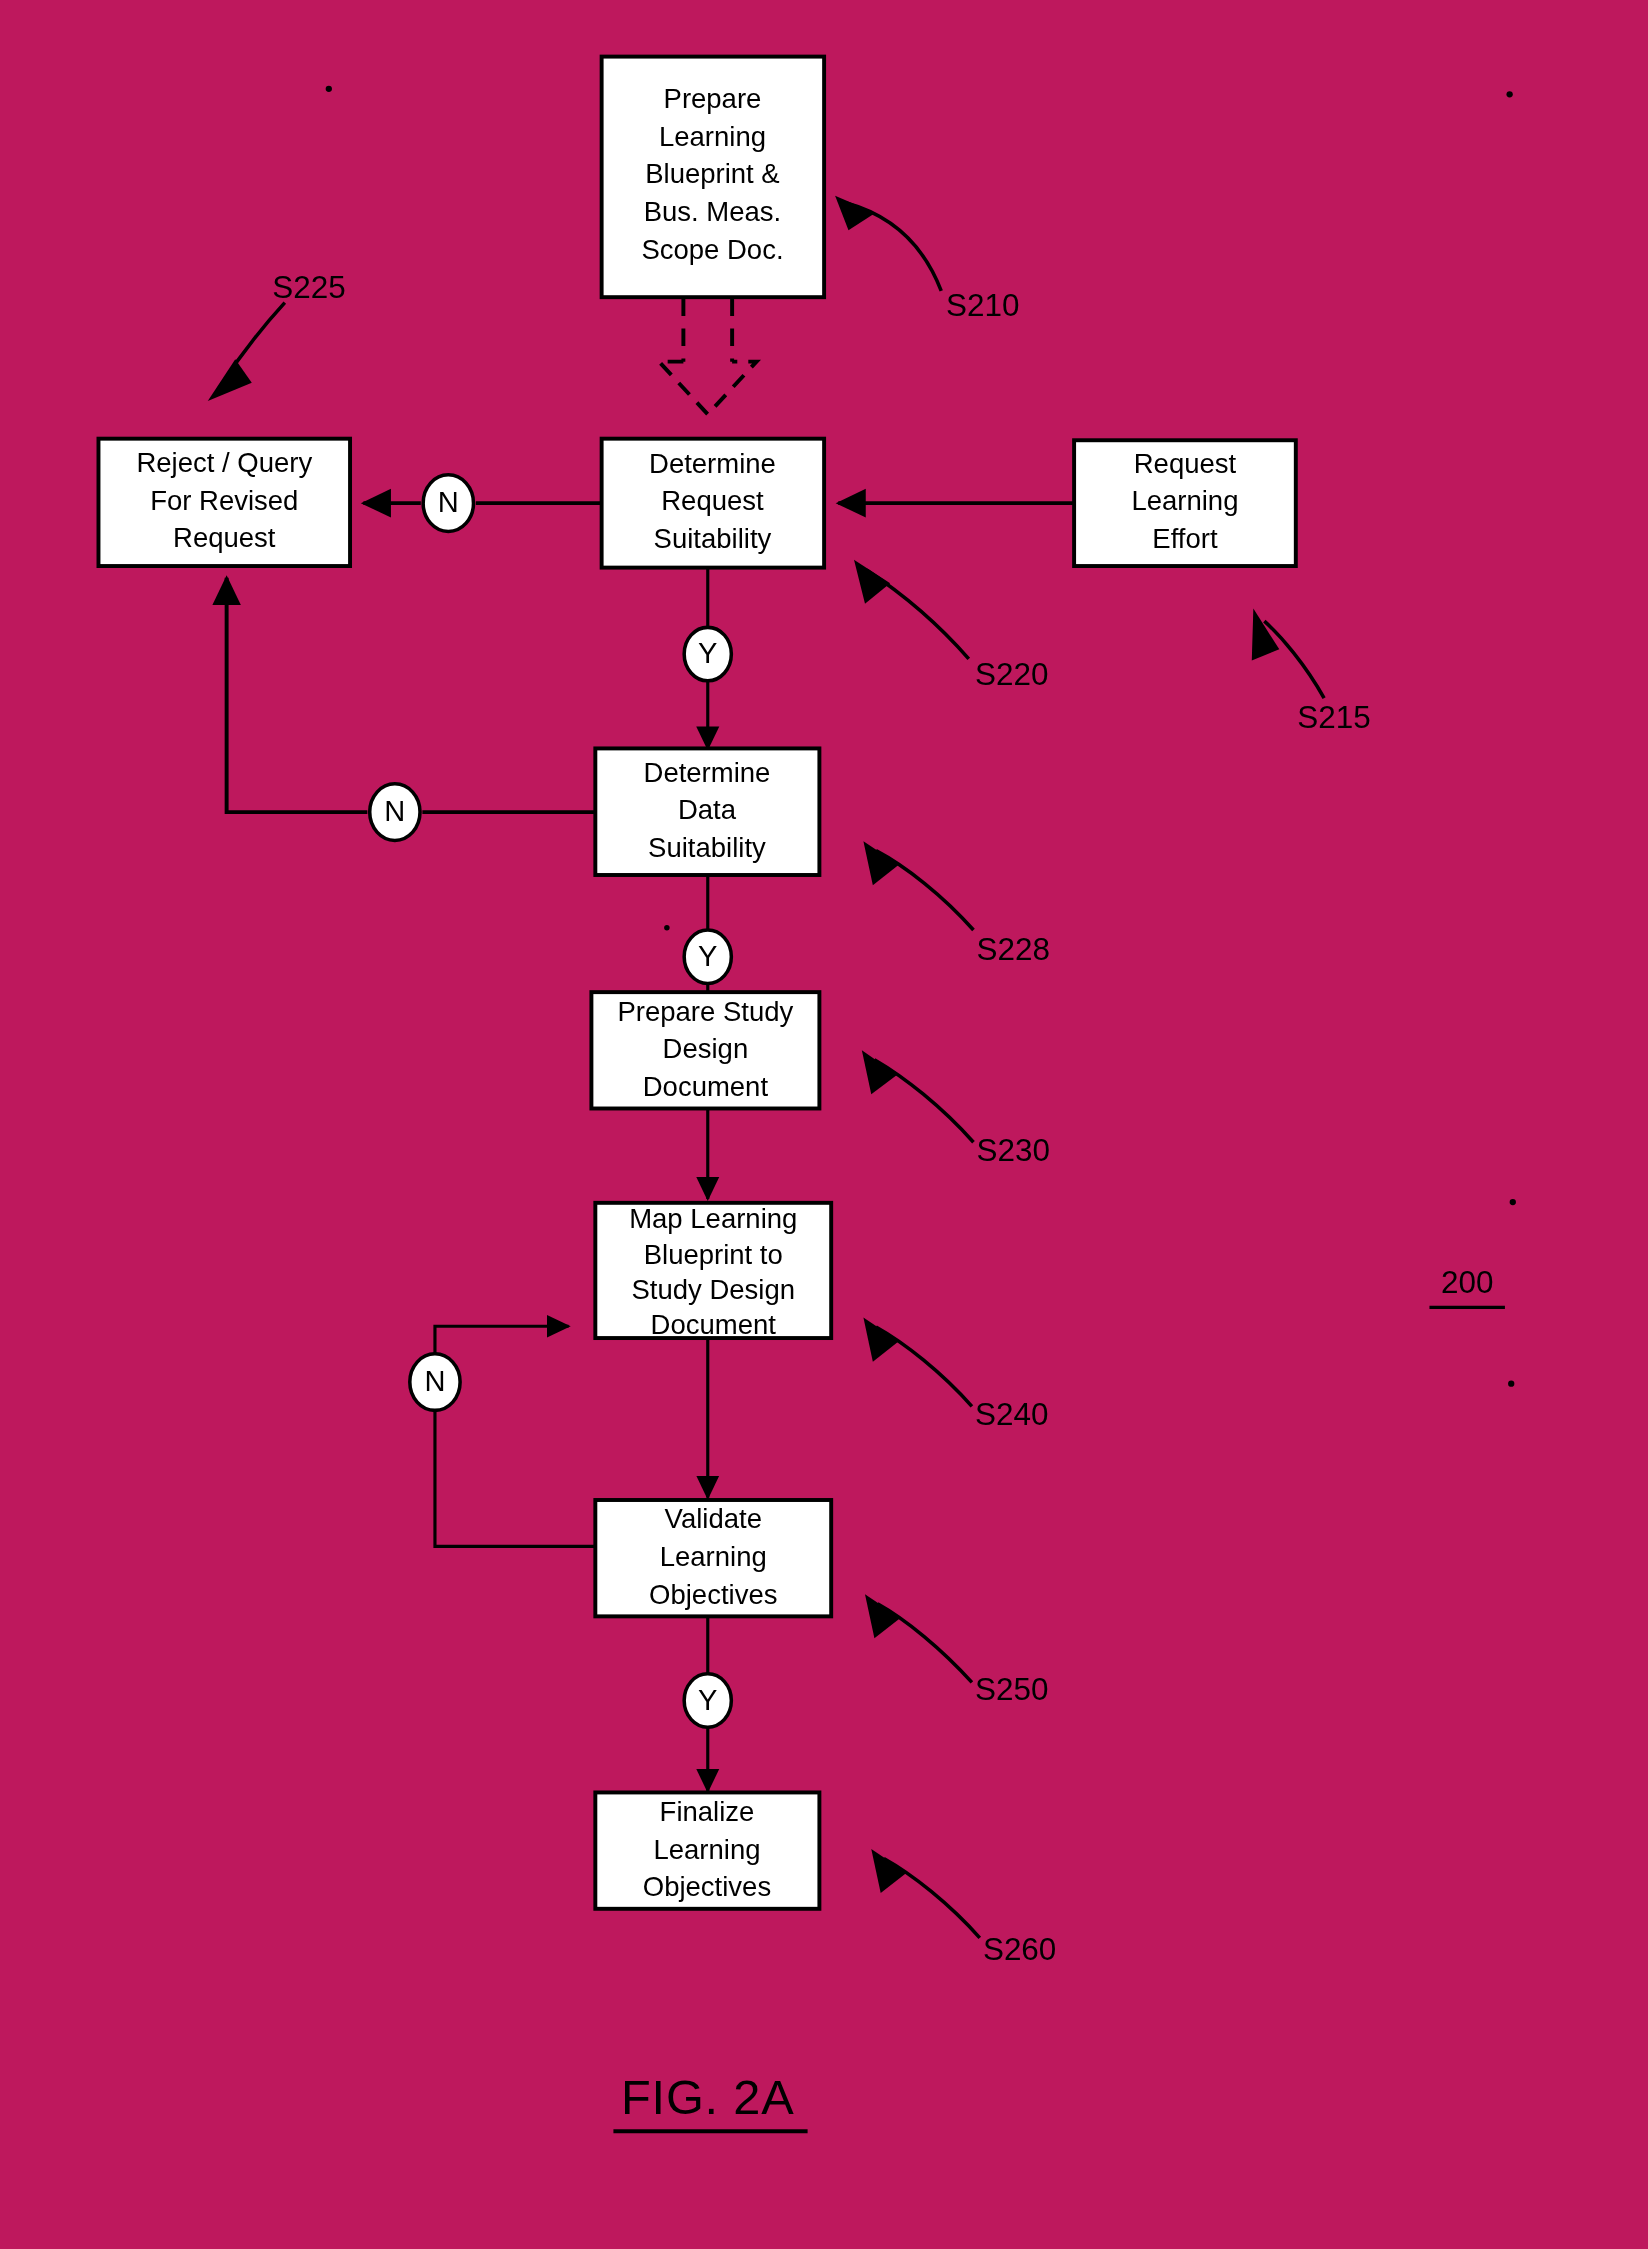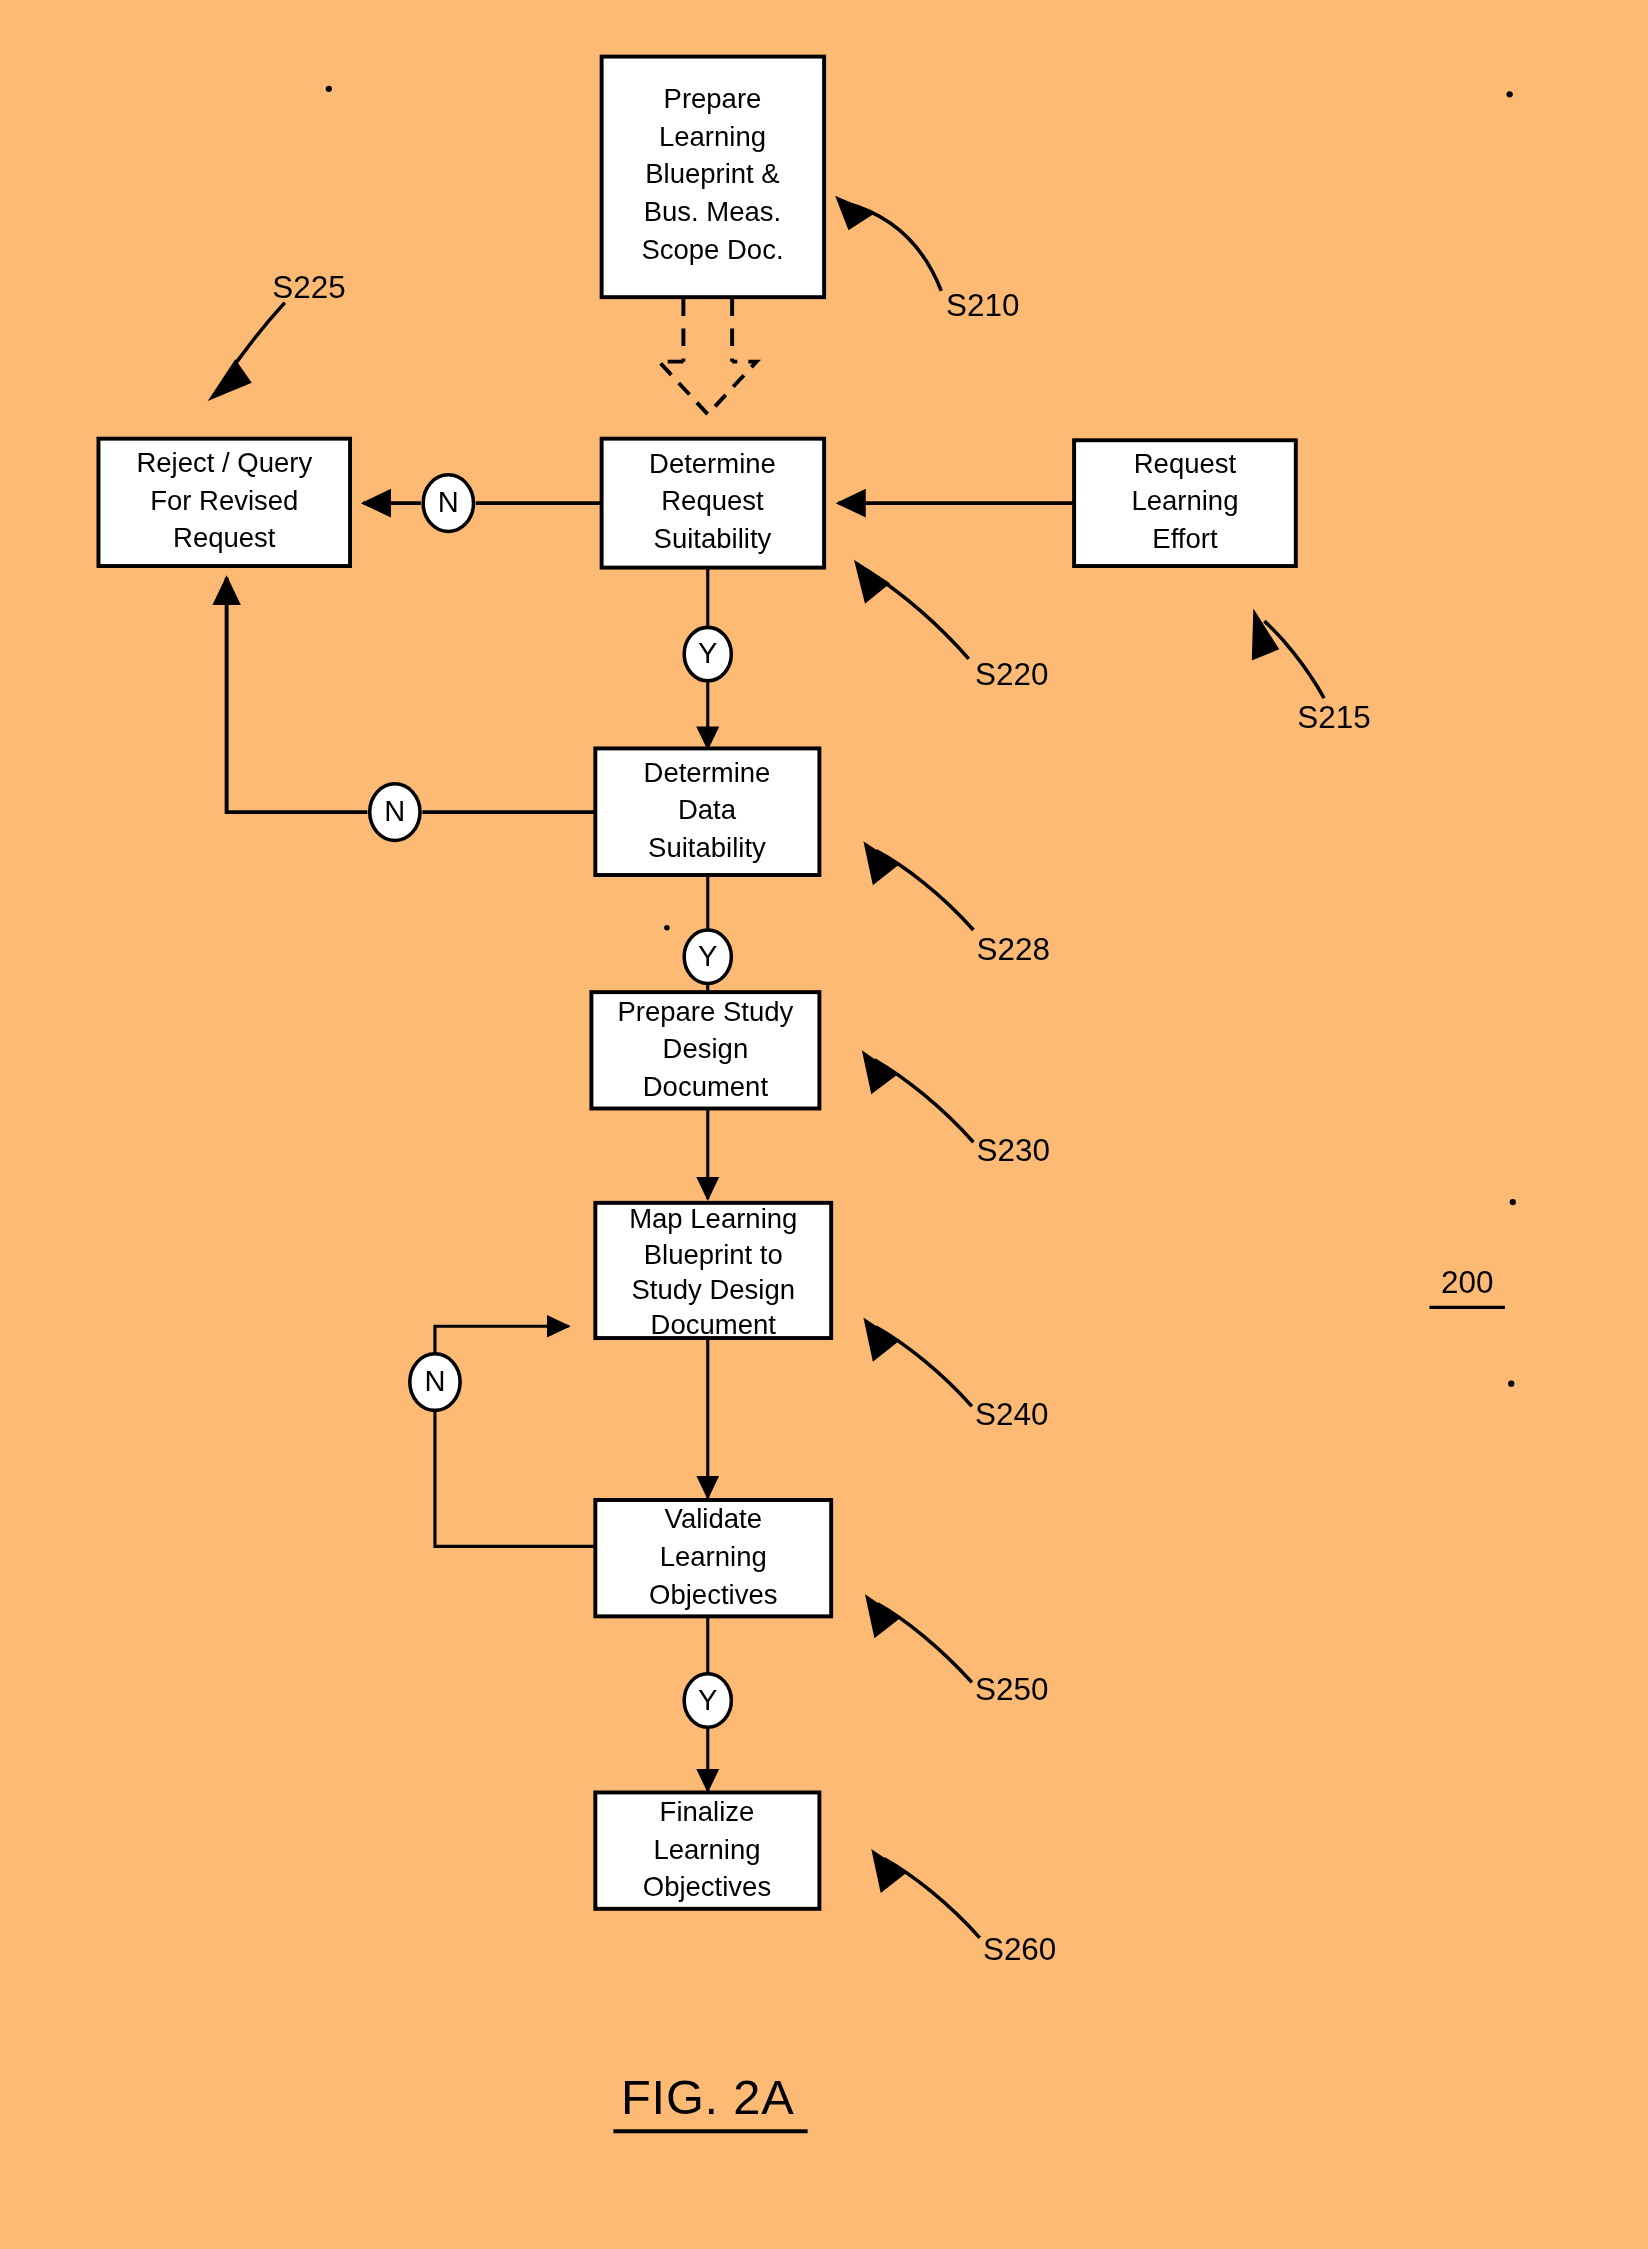--- a/index.html
+++ b/index.html
@@ -5,21 +5,21 @@
 <style>
   html, body {
     margin: 0;
     padding: 0;
     background: #ffffff;
   }
   #page {
     position: relative;
     width: 1649px;
     height: 2250px;
-    background: #fdba74;
+    background: #be185d;
     font-family: "Liberation Sans", sans-serif;
     overflow: hidden;
   }
   #figure-svg {
     position: absolute;
     left: 0;
     top: 0;
     width: 1649px;
     height: 2250px;
   }

